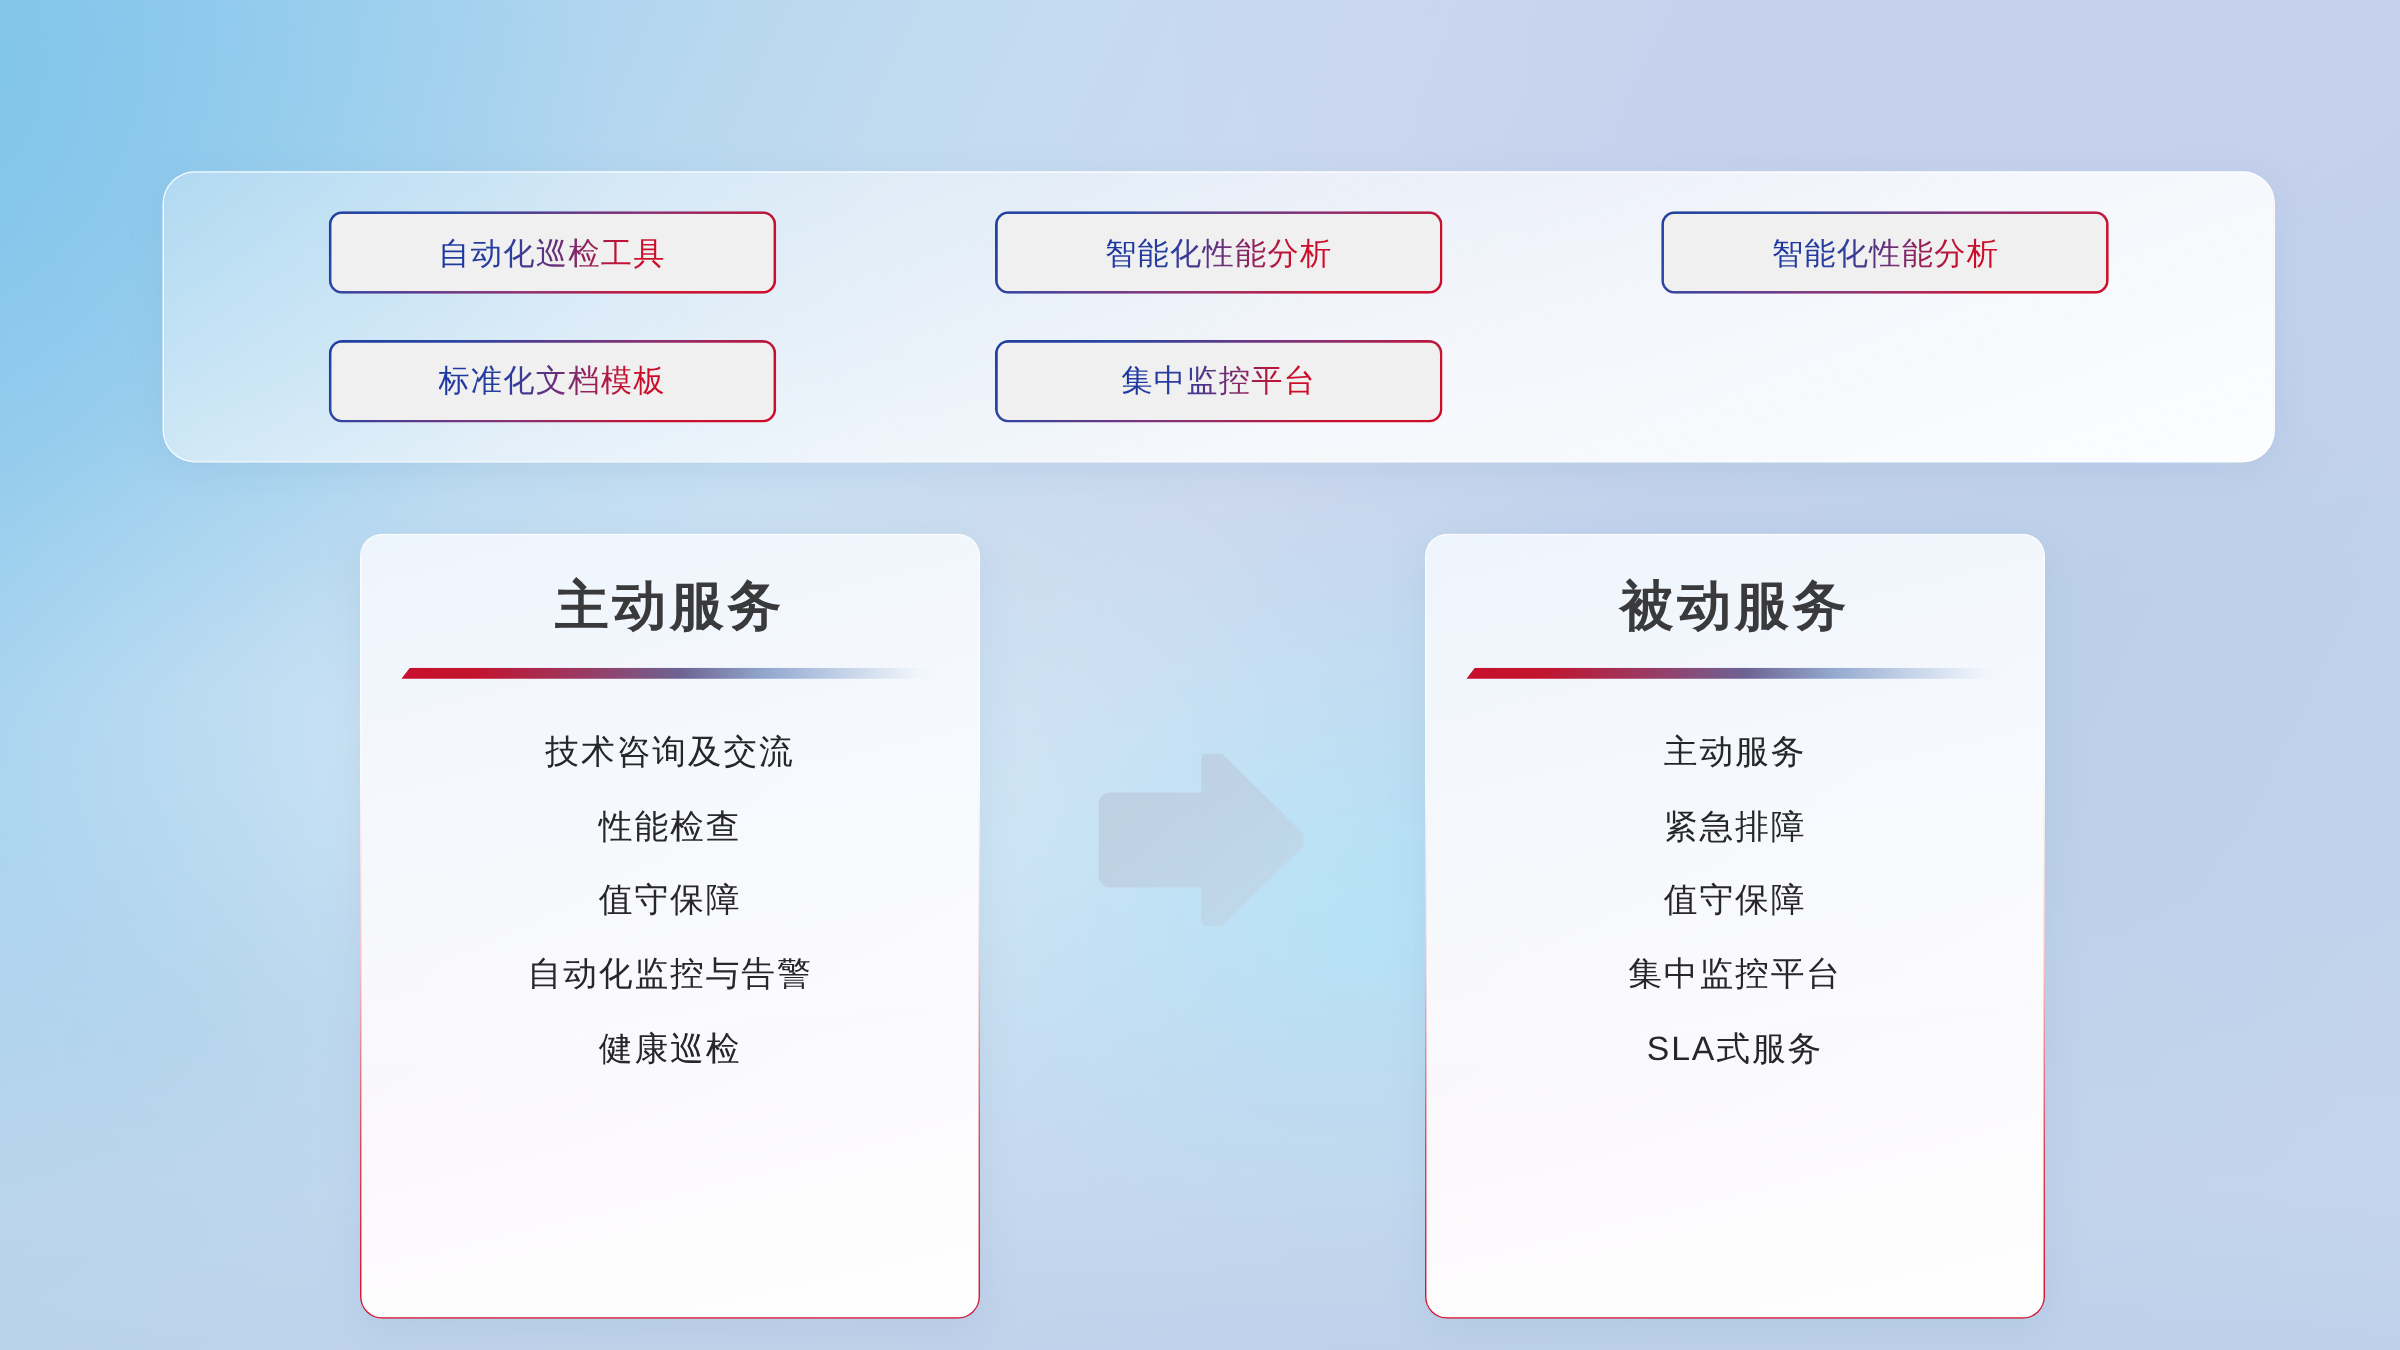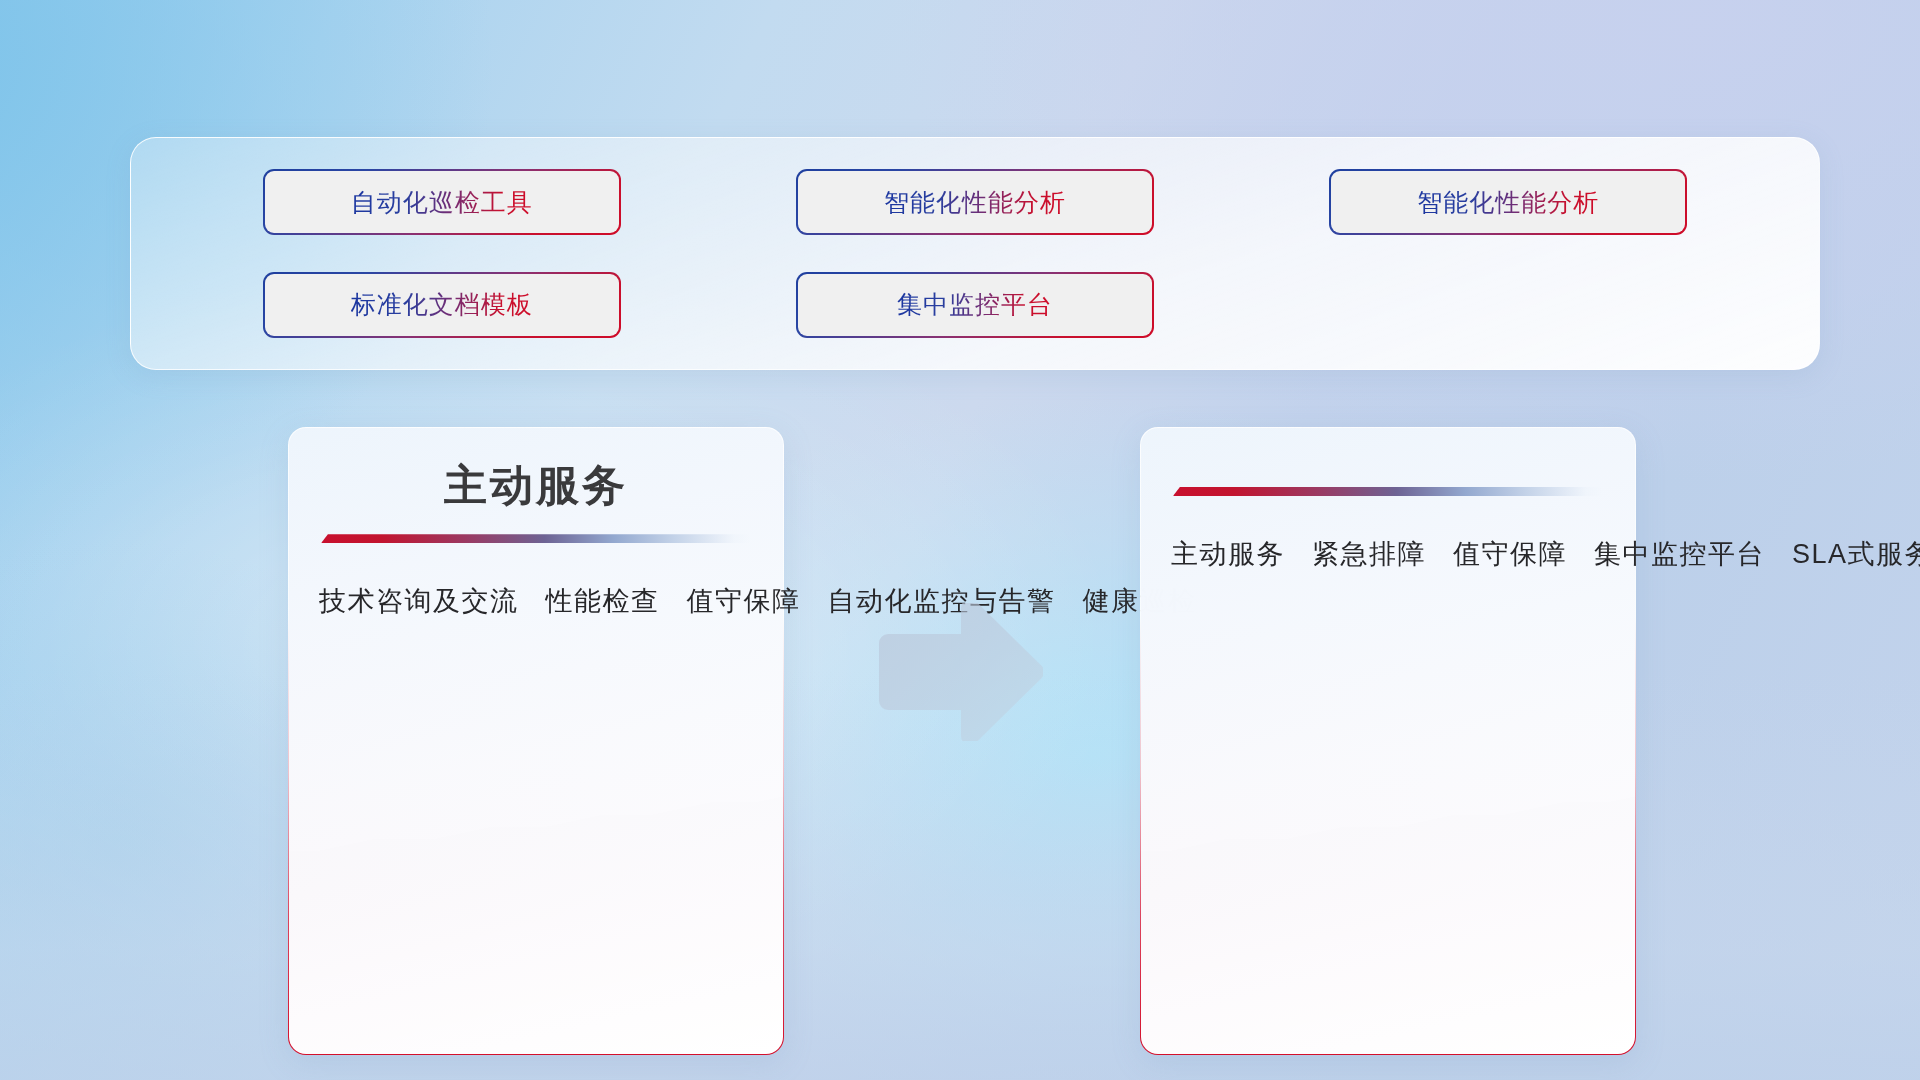--- a/index.html
+++ b/index.html
@@ -138,20 +138,21 @@
     width:430px; height:9px;
     border-radius:1px;
     background:linear-gradient(to right,
         #c8102e 0%, #c2142f 14%, #9a3a63 34%, #6d6394 52%,
         #93a8cf 68%, #c3d2e8 82%, rgba(230,238,248,0.25) 96%, rgba(255,255,255,0) 100%);
     clip-path:polygon(1.6% 0, 100% 0, 100% 100%, 0 100%);
   }
   .card-items{
     margin-top:42px;
     display:flex;
+    flex-direction:column;
     align-items:center;
     gap:27px;
   }
   .card-item{
     font-size:27px;
     color:#27272a;
     letter-spacing:1.5px;
     white-space:nowrap;
     line-height:1.2;
   }
@@ -220,20 +221,21 @@
         <stop offset="45%" stop-color="#bdcbdd"></stop>
         <stop offset="100%" stop-color="#c2d6e6"></stop>
       </linearGradient>
     </defs>
     <path d="M10,40 L92,40 L92,5 L157,69 L92,133 L92,98 L10,98 Z" fill="url(#arrowGrad)" stroke="none" stroke-linejoin="round" style="paint-order:stroke"></path>
     <path d="M10,40 L92,40 L92,5 L157,69 L92,133 L92,98 L10,98 Z" fill="none" stroke="url(#arrowGrad)" stroke-width="18" stroke-linejoin="round"></path>
   </svg>
 </div>
 
 <div class="card card-right">
+  <div class="card-title">被动服务</div>
   <div class="card-divider"></div>
   <div class="card-items">
     <div class="card-item">主动服务</div>
     <div class="card-item">紧急排障</div>
     <div class="card-item">值守保障</div>
     <div class="card-item">集中监控平台</div>
     <div class="card-item">SLA式服务</div>
   </div>
 </div>
 

